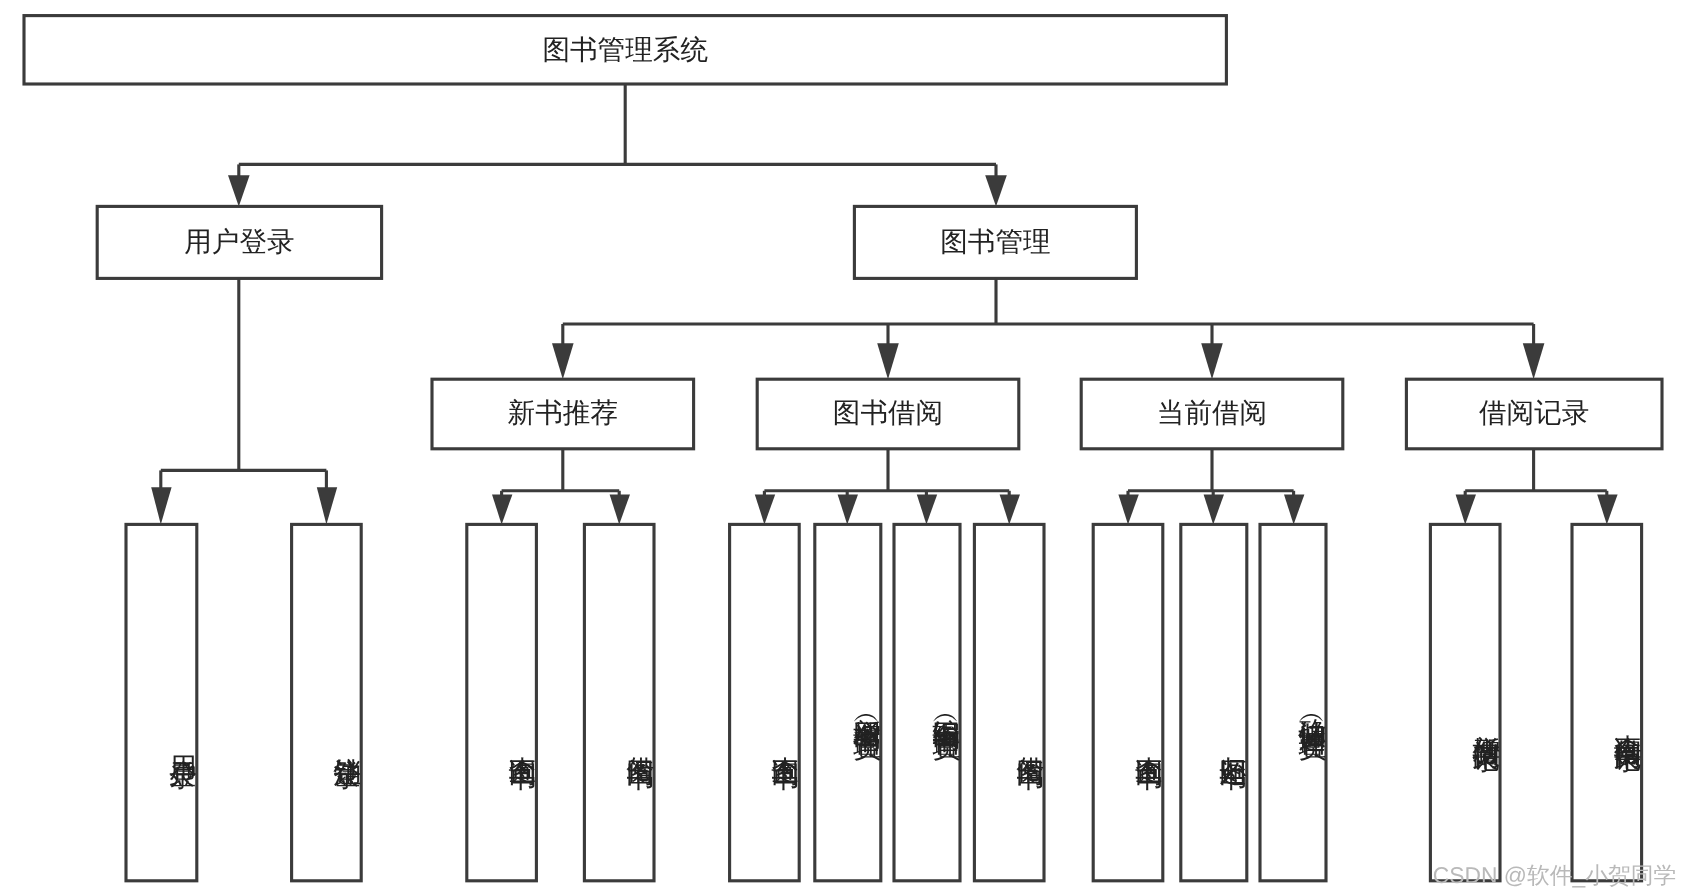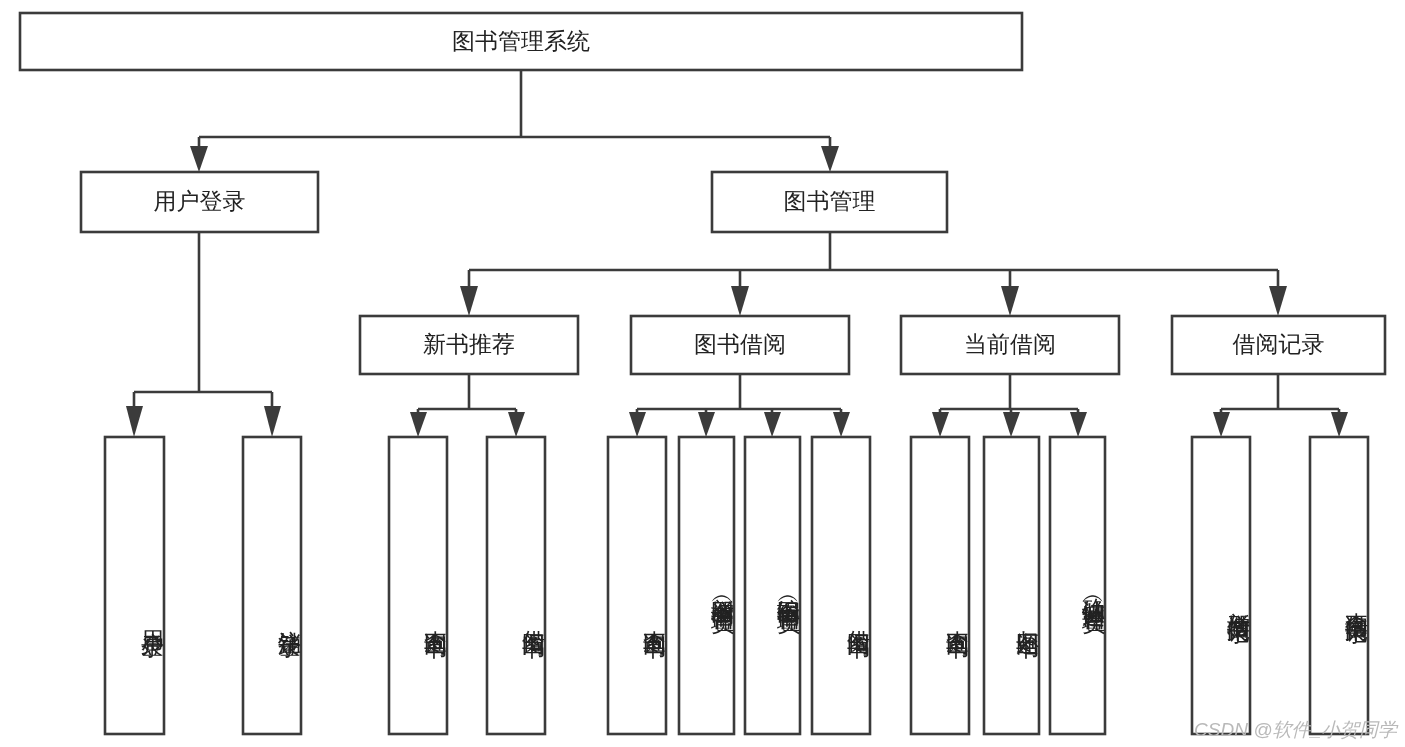--- a/index.html
+++ b/index.html
@@ -63,21 +63,20 @@
   }
   .watermark {
     position: absolute;
     right: 8px;
     bottom: 4px;
     font-family: "Liberation Sans", "DejaVu Sans", sans-serif;
     font-size: 19px;
     color: #b9b9b9;
     white-space: nowrap;
     user-select: none;
-    font-style: italic;
   }
 </style>
 </head>
 <body>
 
 <div id="diagram-root">
 
   <svg id="flow-svg" viewBox="0 0 1405 747">
 
     <g>

